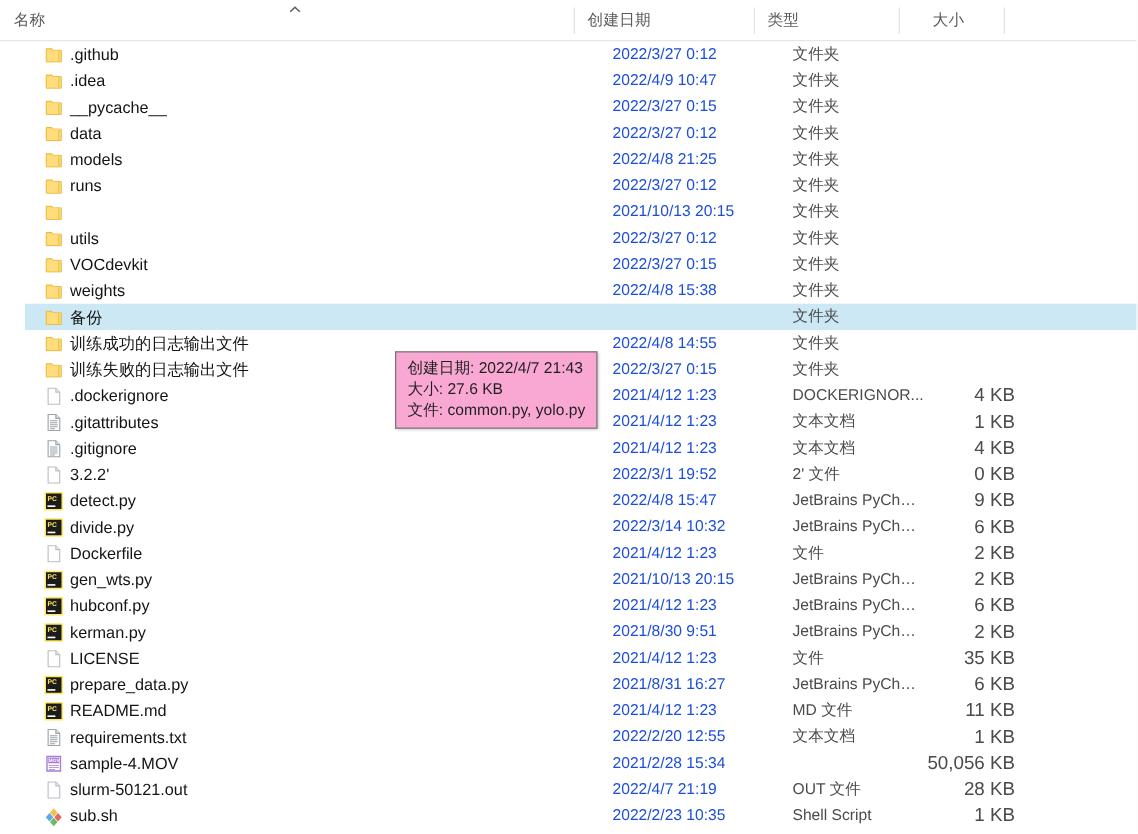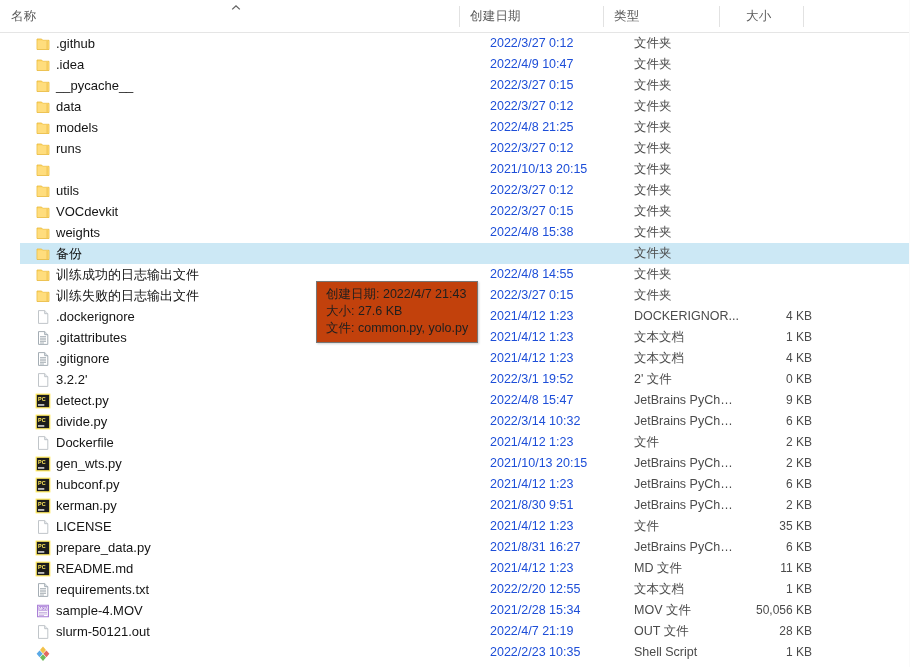--- a/index.html
+++ b/index.html
@@ -112,40 +112,40 @@
     color: #4b4b4b;
     font-size: 12.5px;
     text-overflow: ellipsis;
   }
   .c-size {
     left: 719px;
     width: 84px;
     padding-right: 11px;
     text-align: right;
     color: #4b4b4b;
-    font-size: 12px;
+    font-size: 15px;
   }
 
   
   .icon {
     position: absolute;
     left: 15px;
     top: 3px;
     width: 16px;
     height: 16px;
     display: block;
   }
   .icon svg { display: block; }
 
   
   #tooltip {
     position: absolute;
     left: 316px;
     top: 281px;
-    background: #c2410c;
+    background: #f9a8d4;
     border: 1px solid #767676;
     padding: 4px 9px 5px 9px;
     box-sizing: border-box;
     font-size: 12.5px;
     color: #1f1f1f;
     line-height: 17px;
     box-shadow: 1px 1px 2px rgba(0,0,0,.18);
     z-index: 40;
     white-space: nowrap;
   }
@@ -579,21 +579,20 @@
             <text x="4" y="6.9" font-family="Liberation Sans, sans-serif" font-size="3.8" font-weight="bold" fill="#ffffff">MOV</text>
             <g stroke="#b89ad6" stroke-width=".8">
               <path d="M4 9.4 h8"></path>
               <path d="M4 11 h8"></path>
               <path d="M4 12.6 h5"></path>
             </g>
           </svg>
         </span>
         <div class="cell c-name">sample-4.MOV</div>
         <div class="cell c-date">2021/2/28 15:34</div>
-        <div class="cell c-type">MOV 文件</div>
         <div class="cell c-size">50,056 KB</div>
       </div>
       <div class="row">
         <span class="icon">
           <svg width="16" height="16" viewBox="0 0 16 16">
             <path d="M3.5 1.6 h6.2 L12.8 4.7 V14.4 H3.5 Z" fill="#ffffff" stroke="#b9bec3" stroke-width=".9"></path>
             <path d="M9.7 1.6 V4.7 H12.8" fill="#e8ebee" stroke="#b9bec3" stroke-width=".9"></path>
           </svg>
         </span>
         <div class="cell c-name">slurm-50121.out</div>
@@ -603,20 +602,21 @@
       </div>
       <div class="row">
         <span class="icon">
           <svg width="16" height="16" viewBox="0 0 16 16">
             <path d="M8 1.6 L11 5 L8 8.4 L5 5 Z" fill="#f2c14a"></path>
             <path d="M4.6 5.4 L7.6 8.8 L4.6 12.2 L1.6 8.8 Z" fill="#5aa9e6"></path>
             <path d="M11.4 5.4 L14.4 8.8 L11.4 12.2 L8.4 8.8 Z" fill="#e2695f"></path>
             <path d="M8 9.2 L11 12.6 L8 16 L5 12.6 Z" fill="#6fba5c"></path>
           </svg>
         </span>
+        <div class="cell c-name">sub.sh</div>
         <div class="cell c-date">2022/2/23 10:35</div>
         <div class="cell c-type">Shell Script</div>
         <div class="cell c-size">1 KB</div>
       </div>
     </div>
 
   <div id="tooltip">
     <div>创建日期: 2022/4/7 21:43</div>
     <div>大小: 27.6 KB</div>
     <div>文件: common.py, yolo.py</div>

